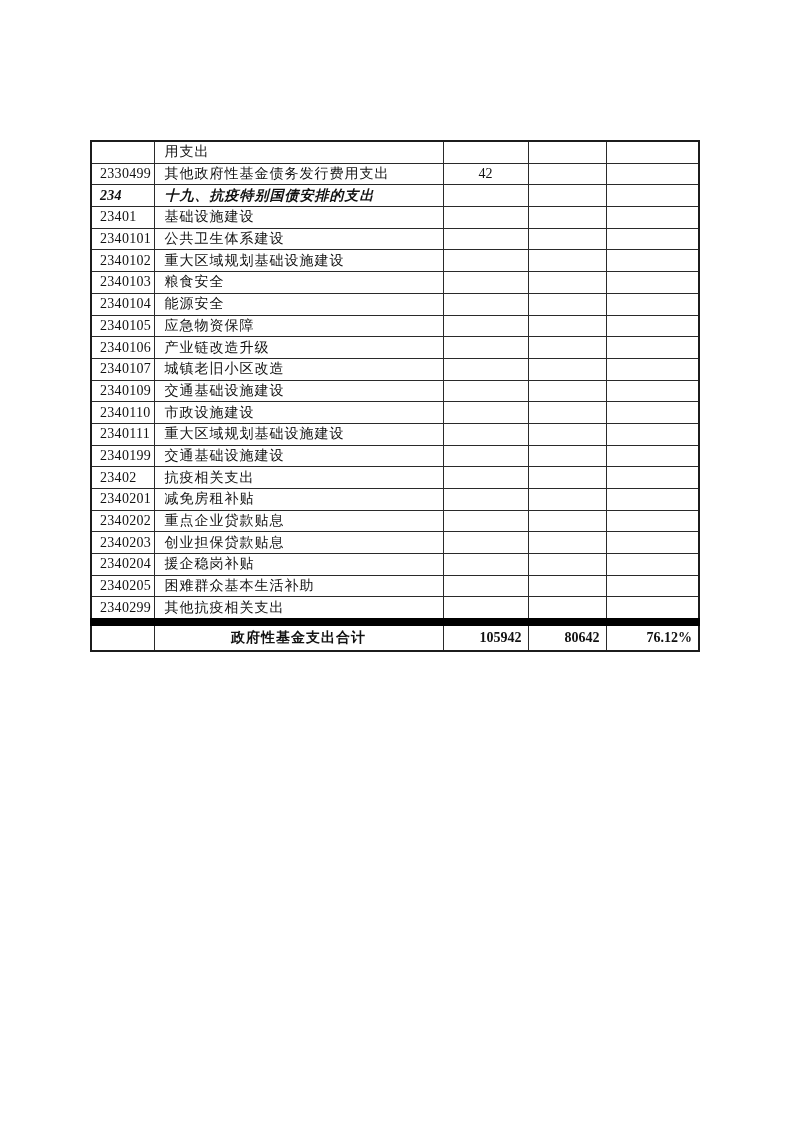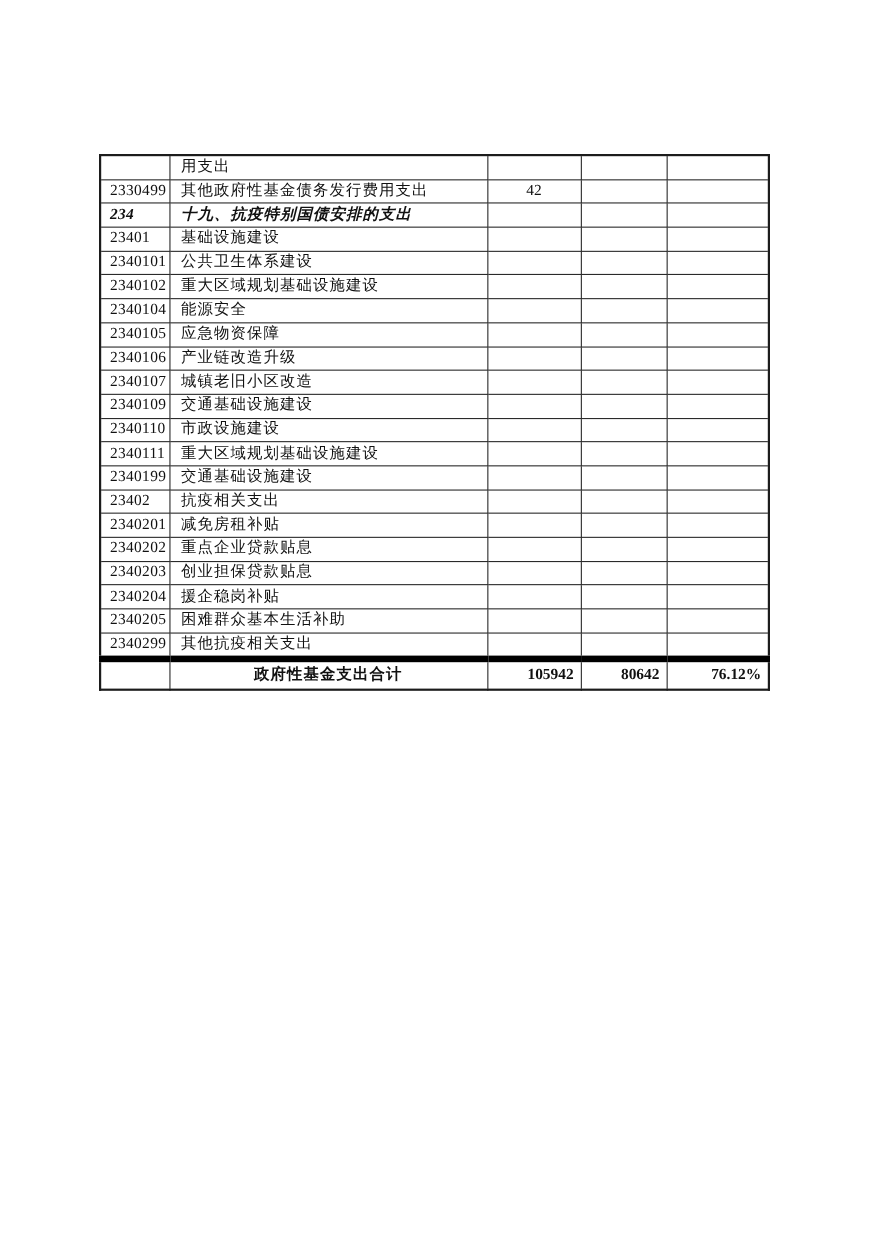--- a/index.html
+++ b/index.html
@@ -50,21 +50,21 @@
   }
   td.val {
     text-align: center;
   }
   tr.bold-row td {
     font-weight: bold;
     border-top: 1px solid #22c55e;
     font-style: italic;
   }
   tr.total-row td {
-    border-top: 6px solid #000000;
+    border-top: 8px solid #000000;
     height: 24px;
     font-weight: bold;
   }
   tr.total-row td.name {
     text-align: center;
     padding-left: 0;
   }
   tr.total-row td.val {
     text-align: right;
     padding-right: 6px;
@@ -128,20 +128,27 @@
           <td class="val"></td>
         </tr>
         <tr>
           <td class="code">2340102</td>
           <td class="name">重大区域规划基础设施建设</td>
           <td class="val"></td>
           <td class="val"></td>
           <td class="val"></td>
         </tr>
         <tr>
+          <td class="code">2340103</td>
+          <td class="name">粮食安全</td>
+          <td class="val"></td>
+          <td class="val"></td>
+          <td class="val"></td>
+        </tr>
+        <tr>
           <td class="code">2340104</td>
           <td class="name">能源安全</td>
           <td class="val"></td>
           <td class="val"></td>
           <td class="val"></td>
         </tr>
         <tr>
           <td class="code">2340105</td>
           <td class="name">应急物资保障</td>
           <td class="val"></td>

